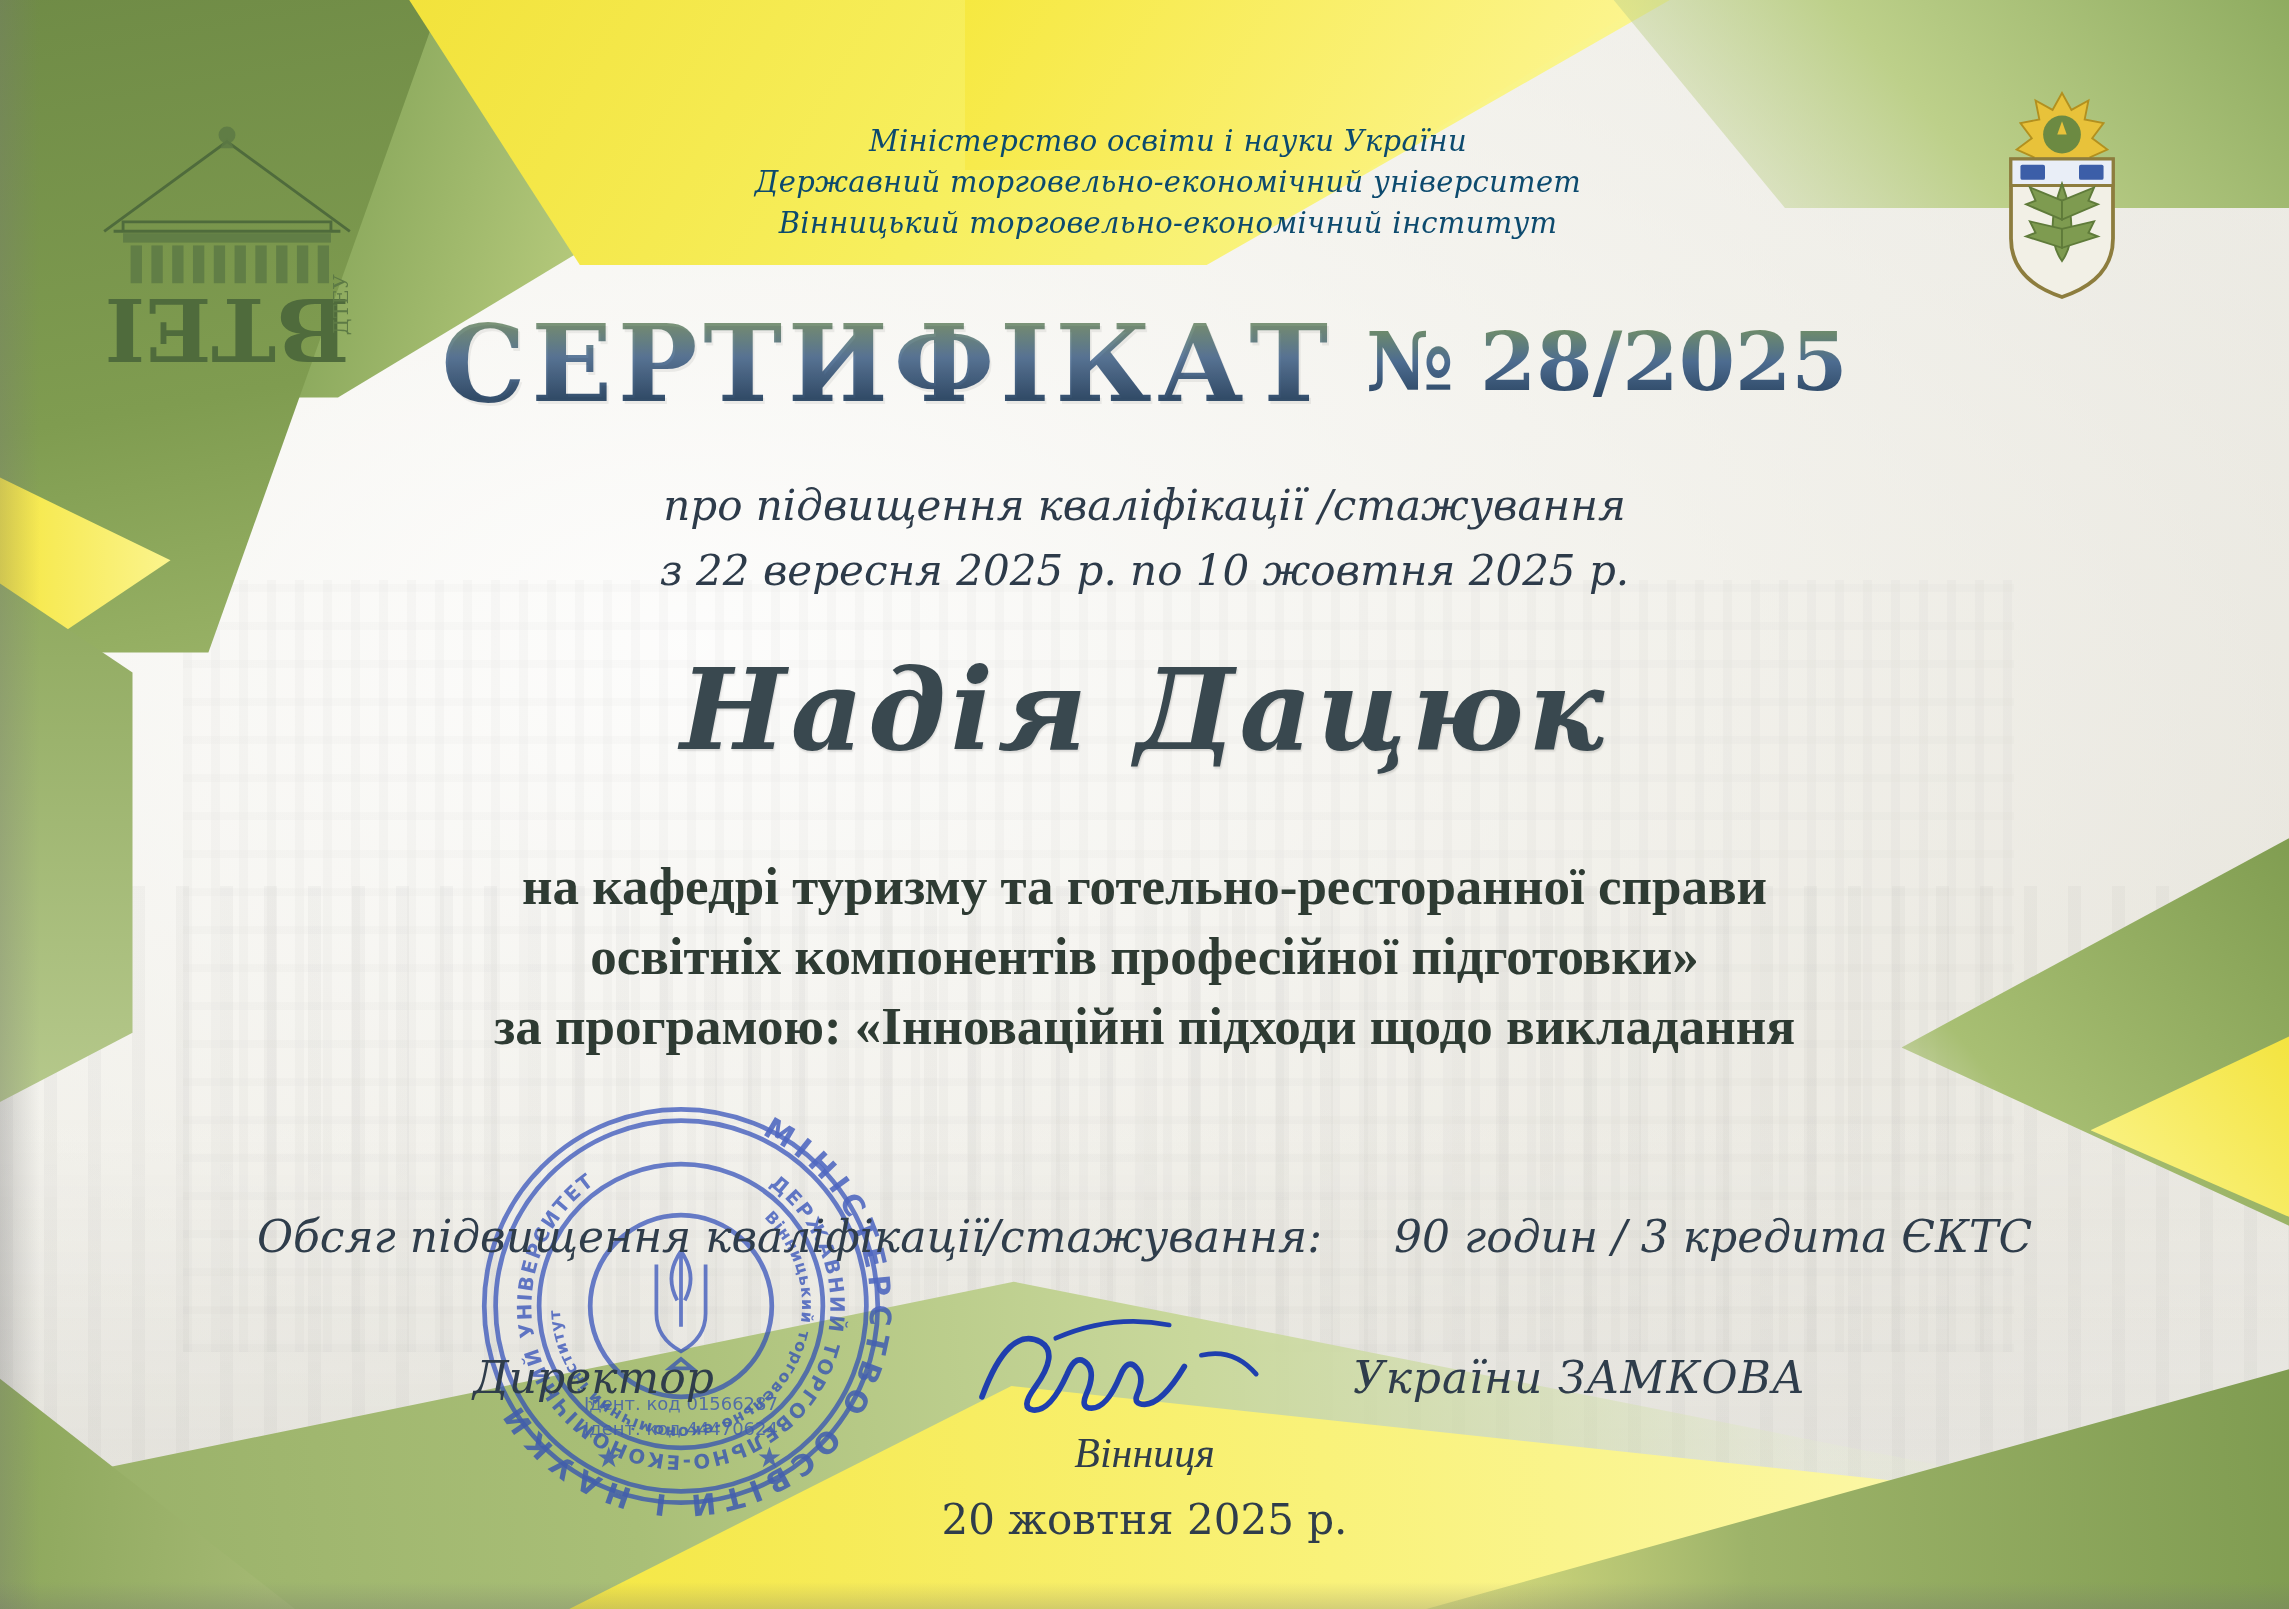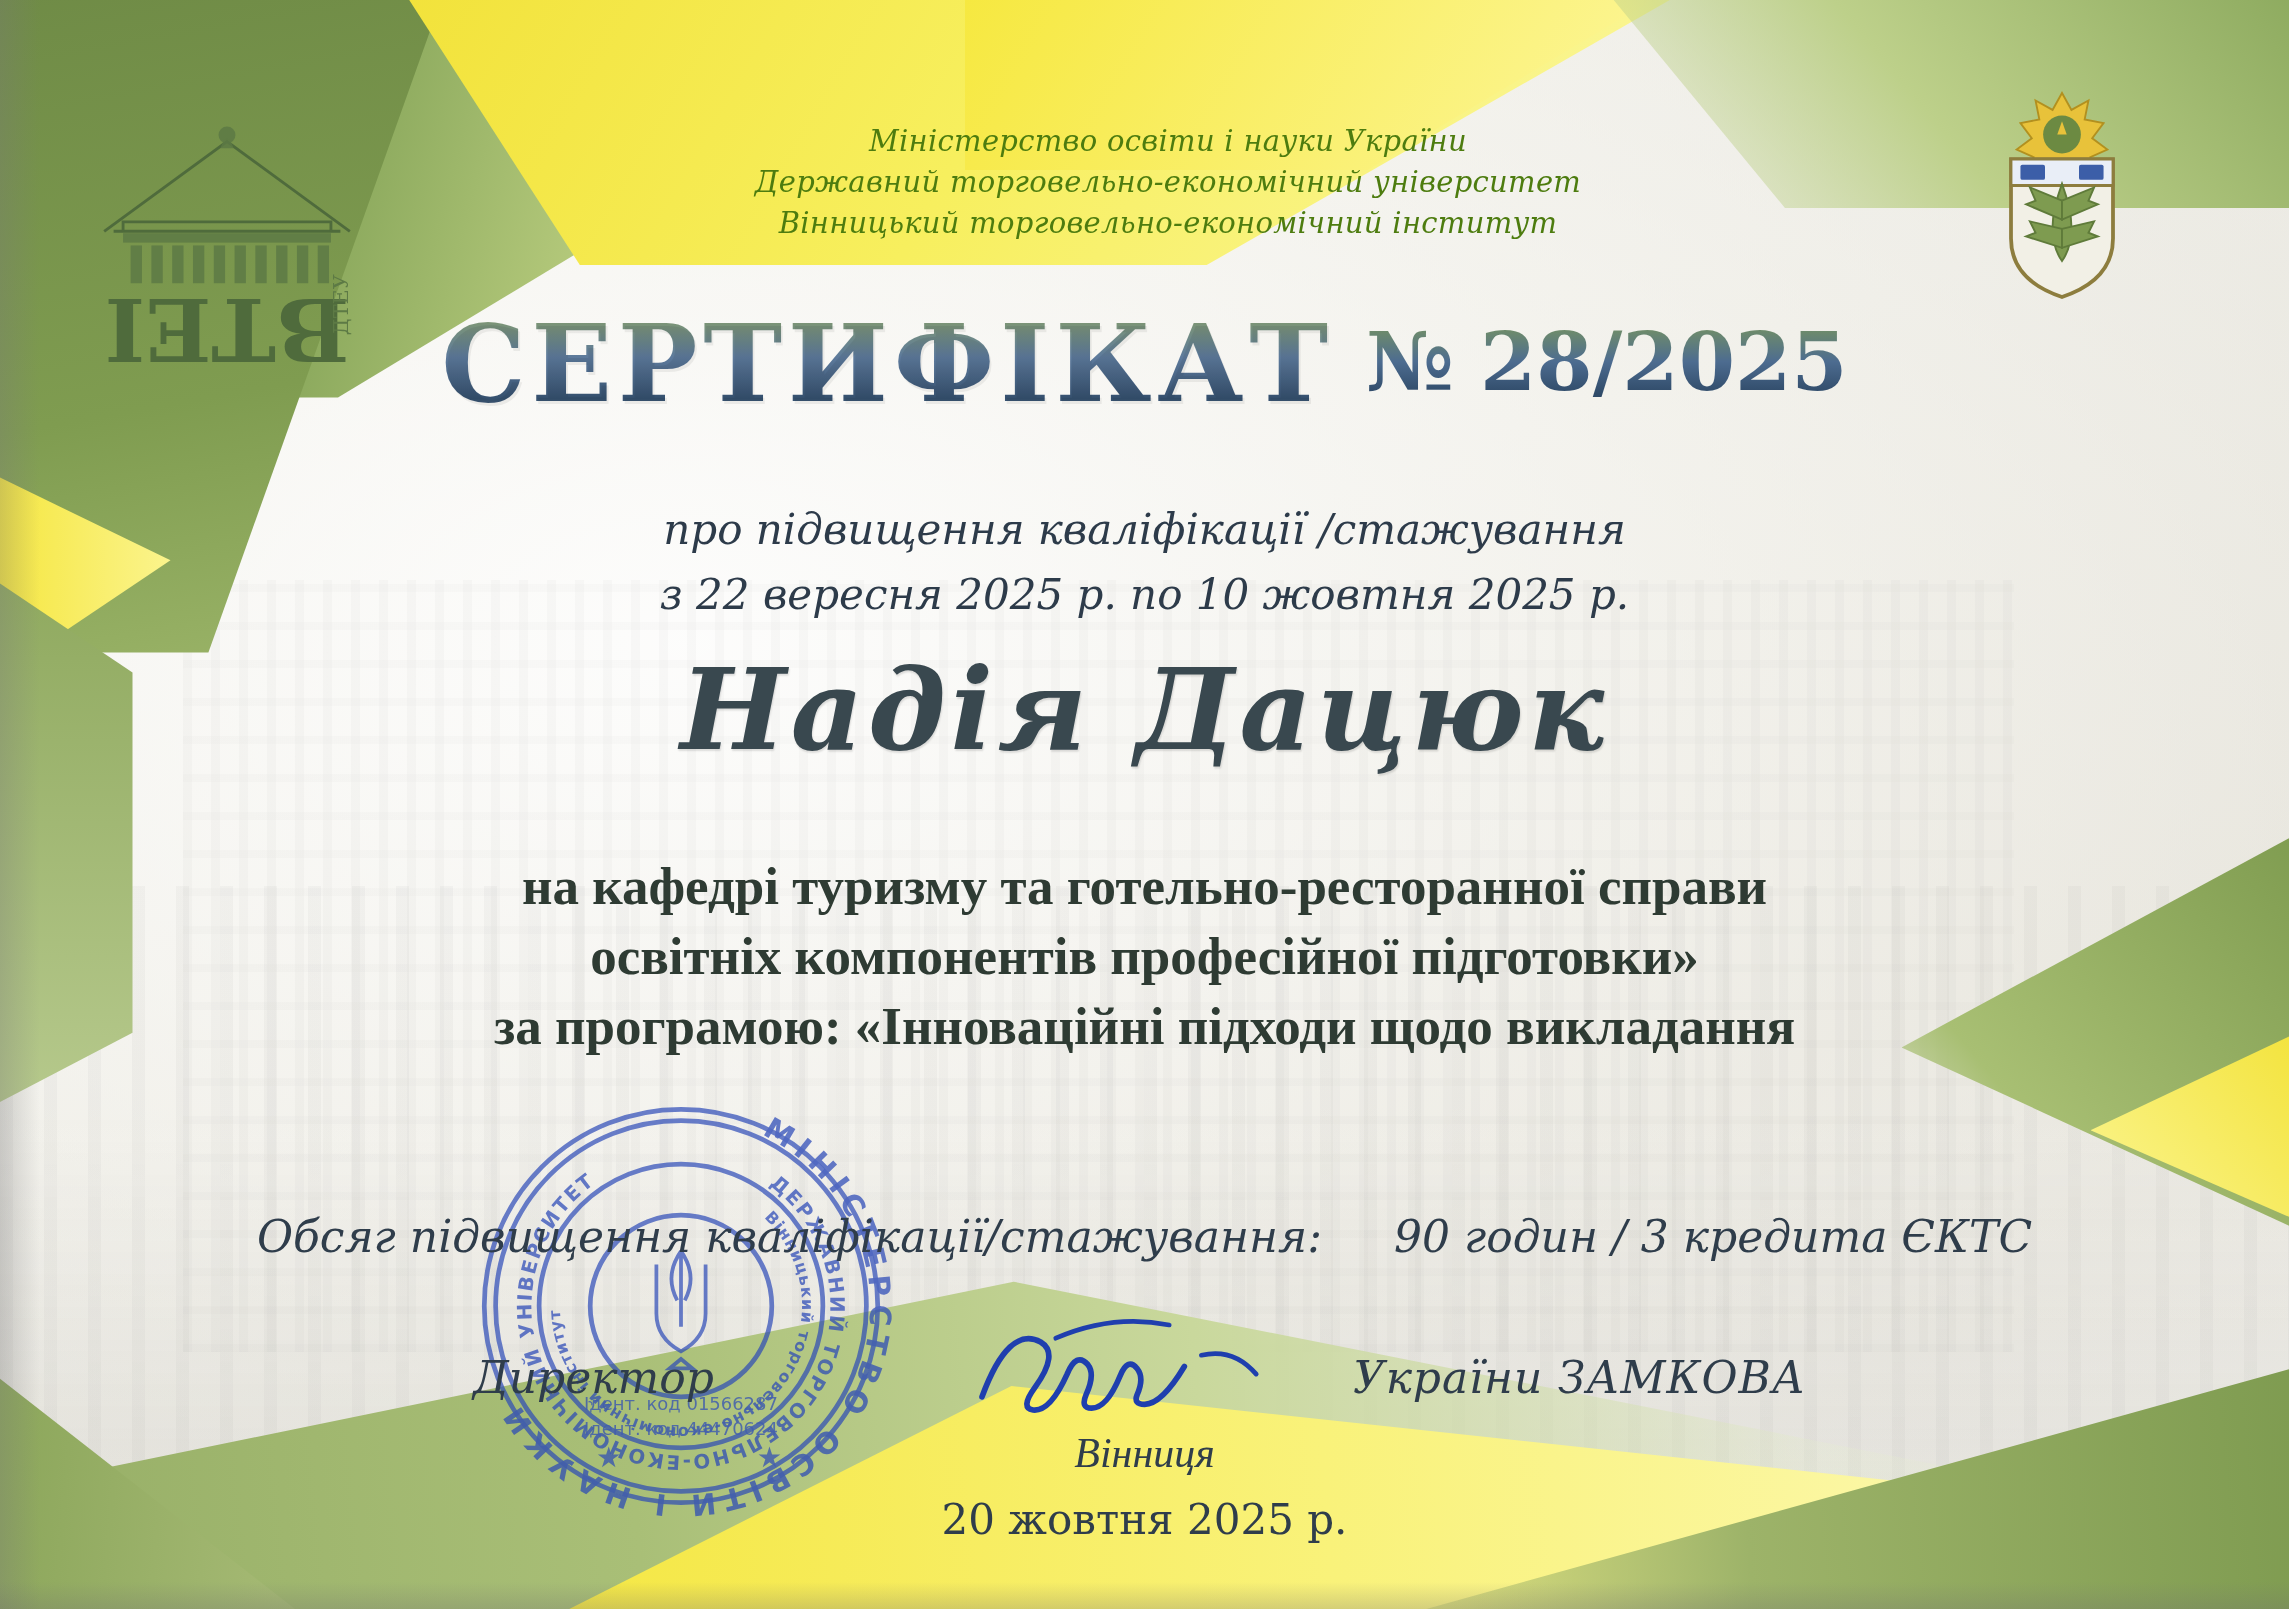--- a/index.html
+++ b/index.html
@@ -156,21 +156,21 @@
 
   
   .ministry {
     position: absolute;
     left: 0; right: 0; top: 121px;
     text-align: center;
     font-family: "DejaVu Serif", serif;
     font-style: italic;
     font-size: 29px;
     line-height: 1.42;
-    color: #4d7c0f;
+    color: #0c4a6e;
     letter-spacing: 0.3px;
     padding-left: 47px;
   }
   .ministry div { white-space: nowrap; }
 
   
   .title-row {
     position: absolute;
     left: 0; right: 0; top: 301px;
     text-align: center;
@@ -202,21 +202,20 @@
   
   .subtitle {
     position: absolute;
     left: 0; right: 0; top: 473px;
     text-align: center;
     font-family: "DejaVu Serif", serif;
     font-style: italic;
     font-size: 42px;
     line-height: 1.55;
     color: #2d3b4a;
-    margin-top: 24px;
   }
 
   
   .recipient {
     position: absolute;
     left: 0; right: 0; top: 644px;
     text-align: center;
     font-family: "DejaVu Serif", serif;
     font-style: italic;
     font-weight: bold;

